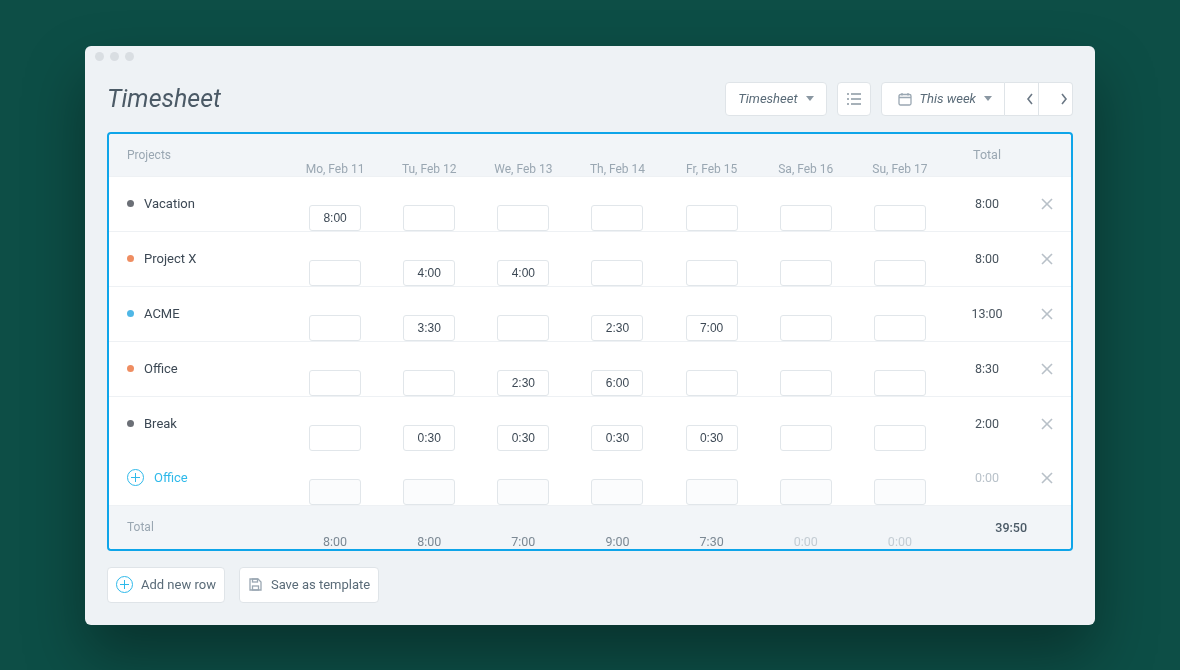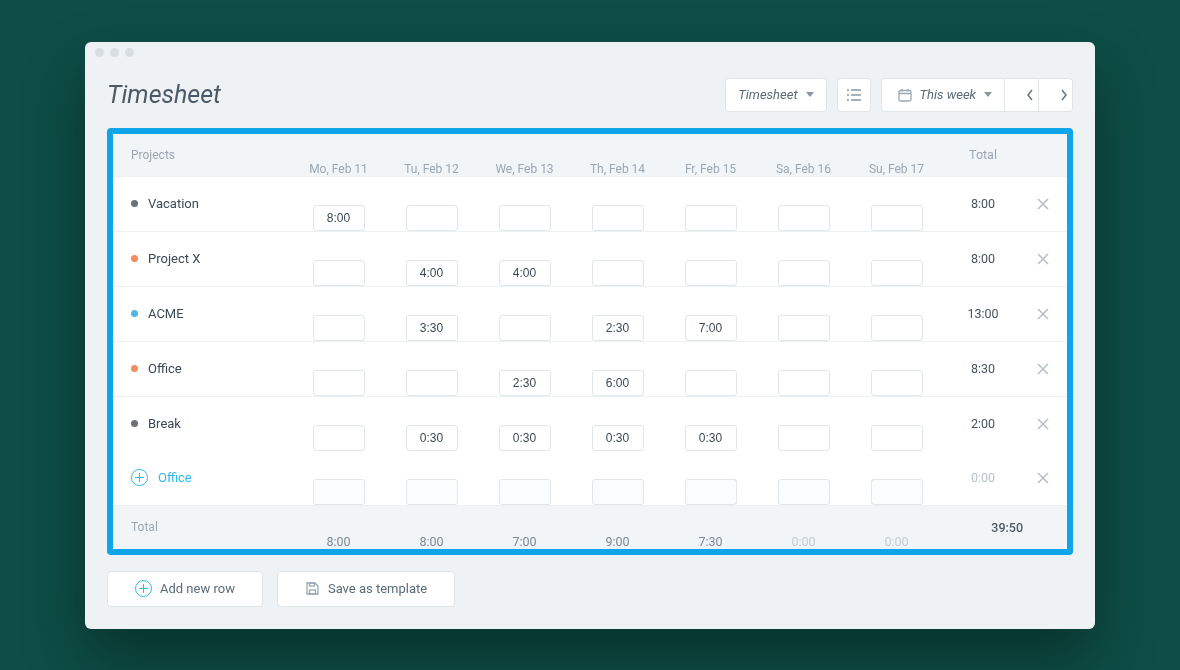--- a/index.html
+++ b/index.html
@@ -77,21 +77,21 @@
     border-left: 4px solid transparent;
     border-right: 4px solid transparent;
     border-top: 5px solid #8a97a2;
   }
   .icon { display: inline-flex; }
   svg { display: block; }
 
   
   .sheet {
     background: #fff;
-    border: 6px solid #0ea5e9;
+    border: 2px solid #0ea5e9;
     border-radius: 4px;
   }
   .row {
     display: grid;
     grid-template-columns: 175px repeat(7, 1fr) 80px 40px;
     align-items: center;
     min-height: 50px;
     border-bottom: 1px solid #eef1f4;
     padding: 0 4px;
   }
@@ -155,21 +155,21 @@
   .row.footer-row .day-cell { font-size: 12.5px; }
   .row.footer-row .day-cell.zero { color: #c3ccd3; }
   .row.footer-row .total-cell { font-weight: 500; color: #4b5a66; text-align: right; }
 
   
   .actions {
     display: flex;
     gap: 14px;
     margin-top: 16px;
   }
-  .actions .btn { height: 36px; padding: 0 27px; }
+  .actions .btn { height: 36px; padding: 0 8px; }
   .add-circle {
     width: 17px; height: 17px; border: 1.5px solid #2eb9ea; border-radius: 50%;
     position: relative;
   }
   .add-circle::before, .add-circle::after {
     content: ""; position: absolute; background: #2eb9ea;
   }
   .add-circle::before { left: 3px; right: 3px; top: 6.5px; height: 1.5px; }
   .add-circle::after  { top: 3px; bottom: 3px; left: 6.5px; width: 1.5px; }
 </style>

